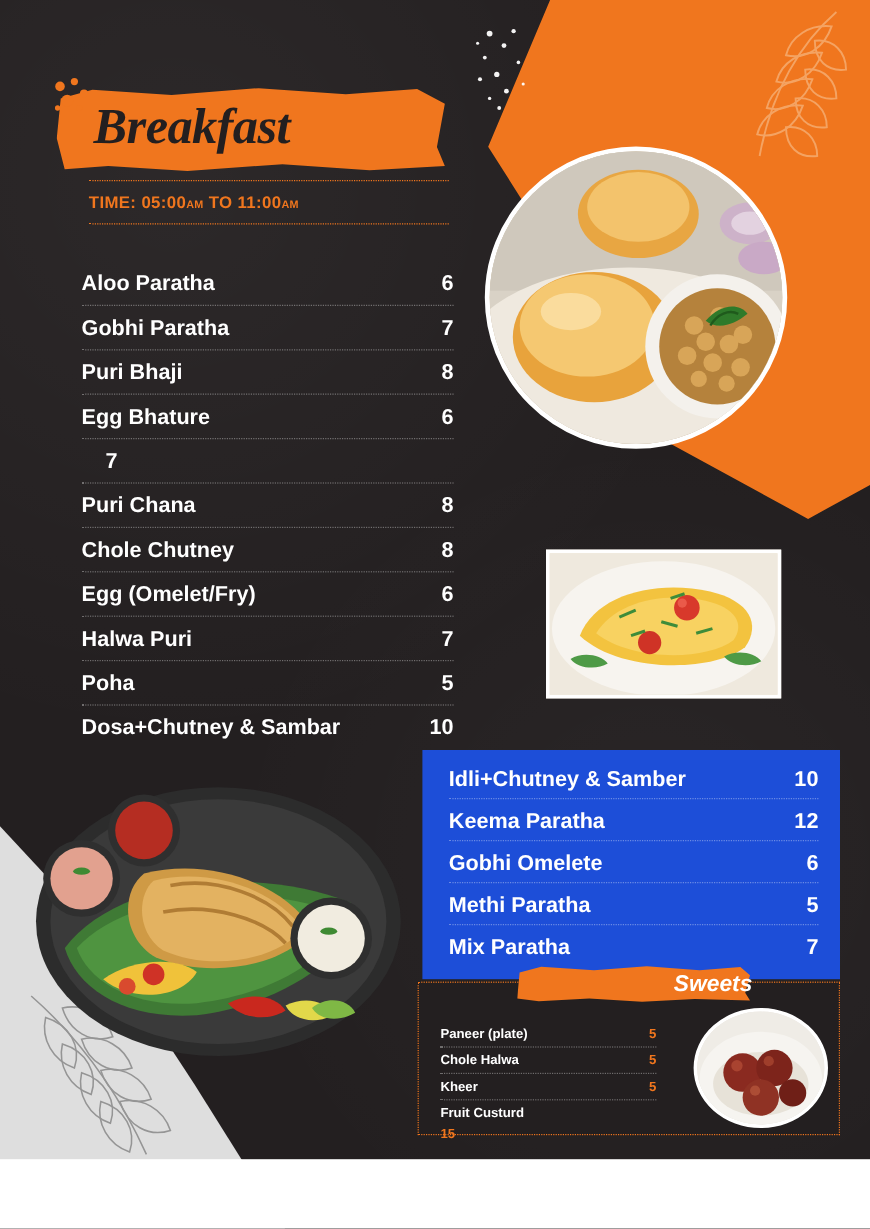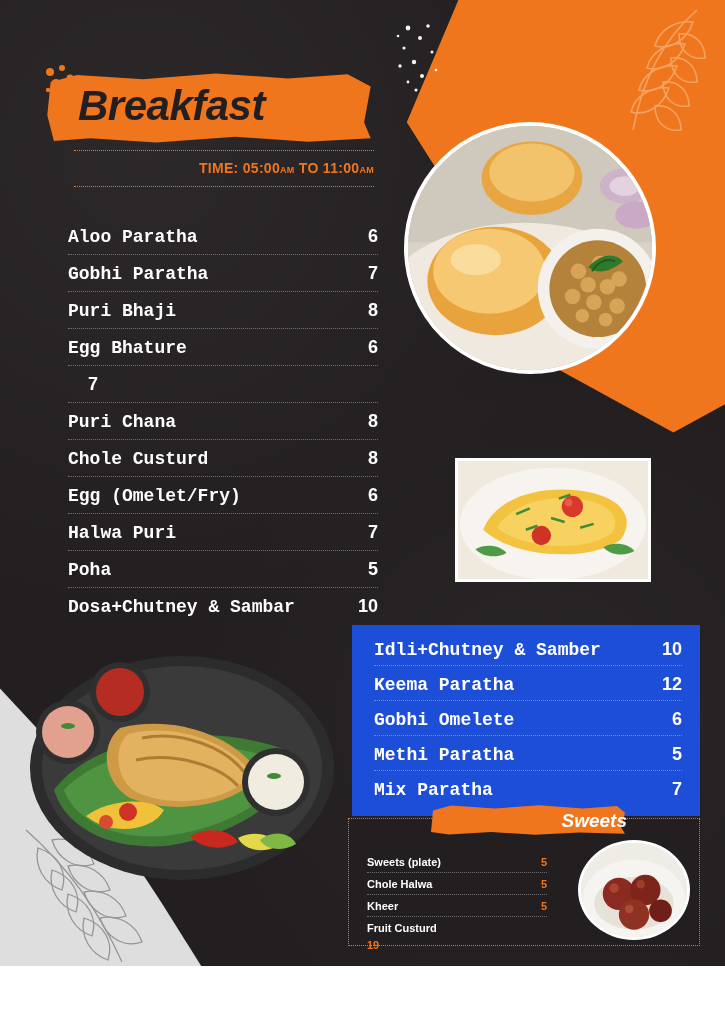--- a/index.html
+++ b/index.html
@@ -53,29 +53,29 @@
   .title-brush {
     position: absolute; left: 0; top: 0; width: 330px; height: 72px;
     background: #f0761e;
     clip-path: polygon(2% 14%, 10% 4%, 30% 10%, 52% 2%, 74% 9%, 92% 3%, 99% 20%, 97% 70%, 99% 92%, 80% 97%, 58% 90%, 34% 98%, 14% 92%, 3% 96%, 1% 60%);
   }
   .title-text {
     position: absolute; left: 34px; top: 10px;
     font-size: 42px; font-weight: bold; color: #231f20;
     letter-spacing: -0.5px;
     font-style: italic;
-    font-family: Liberation Sans, sans-serif;
+    font-family: Liberation Serif, serif;
   }
   .title-splat {
     position: absolute; left: 44px; top: 64px; width: 36px; height: 34px;
   }
 
   
   .time-line {
-    position: absolute; left: 74px; top: 160px; width: 300px; text-align: right;
+    position: absolute; left: 74px; top: 160px; width: 300px;
   }
   .time-dots-top {
     position: absolute; left: 0; top: -10px; width: 300px; height: 1px;
     border-top: 1px dotted #f0761e;
   }
   .time-dots-bot {
     position: absolute; left: 0; top: 26px; width: 300px; height: 1px;
     border-top: 1px dotted #f0761e;
   }
   .time-text {
@@ -90,21 +90,20 @@
   }
   .menu-row {
     display: flex; align-items: baseline; justify-content: space-between;
     height: 37px;
     border-bottom: 1px dotted rgba(255,255,255,0.35);
   }
   .menu-row:last-child { border-bottom: none; }
   .menu-name {
     color: #ffffff; font-size: 18px; font-weight: bold; white-space: nowrap;
     padding-top: 8px;
-    font-family: Liberation Mono, monospace;
   }
   .menu-price {
     color: #ffffff; font-size: 18px; font-weight: bold; padding-top: 8px;
     min-width: 30px; text-align: right;
   }
 
   
   .menu-second {
     position: absolute; left: 352px; top: 625px; width: 348px;
     background: #1d4ed8;
@@ -300,21 +299,21 @@
       <span class="menu-price">6</span>
     </div>
     <div class="menu-row">
       <span class="menu-price">7</span>
     </div>
     <div class="menu-row">
       <span class="menu-name">Puri Chana</span>
       <span class="menu-price">8</span>
     </div>
     <div class="menu-row">
-      <span class="menu-name">Chole Custurd</span>
+      <span class="menu-name">Chole Chutney</span>
       <span class="menu-price">8</span>
     </div>
     <div class="menu-row">
       <span class="menu-name">Egg (Omelet/Fry)</span>
       <span class="menu-price">6</span>
     </div>
     <div class="menu-row">
       <span class="menu-name">Halwa Puri</span>
       <span class="menu-price">7</span>
     </div>
@@ -399,34 +398,34 @@
       <span class="menu-name">Mix Paratha</span>
       <span class="menu-price">7</span>
     </div>
   </div>
 
   <div class="sweets-box">
     <div class="sweets-ribbon"></div>
     <div class="sweets-title">Sweets</div>
     <div class="sweets-list">
       <div class="sweet-row">
-        <span class="sweet-name">Sweets (plate)</span>
+        <span class="sweet-name">Paneer (plate)</span>
         <span class="sweet-price">5</span>
       </div>
       <div class="sweet-row">
         <span class="sweet-name">Chole Halwa</span>
         <span class="sweet-price">5</span>
       </div>
       <div class="sweet-row">
         <span class="sweet-name">Kheer</span>
         <span class="sweet-price">5</span>
       </div>
       <div class="sweet-row">
         <span class="sweet-name">Fruit Custurd</span>
-        <span class="sweet-price">19</span>
+        <span class="sweet-price">15</span>
       </div>
     </div>
   </div>
 
   <div class="photo-circle-sweets">
     <svg class="ph" viewBox="0 0 112 100" preserveAspectRatio="xMidYMid slice">
       <rect width="112" height="100" fill="#efece6"></rect>
       <ellipse cx="56" cy="60" rx="54" ry="42" fill="#f6f4f0"></ellipse>
       <ellipse cx="56" cy="64" rx="42" ry="28" fill="#e7e2d8"></ellipse>
       <circle cx="40" cy="54" r="17" fill="#8a2a20"></circle>

